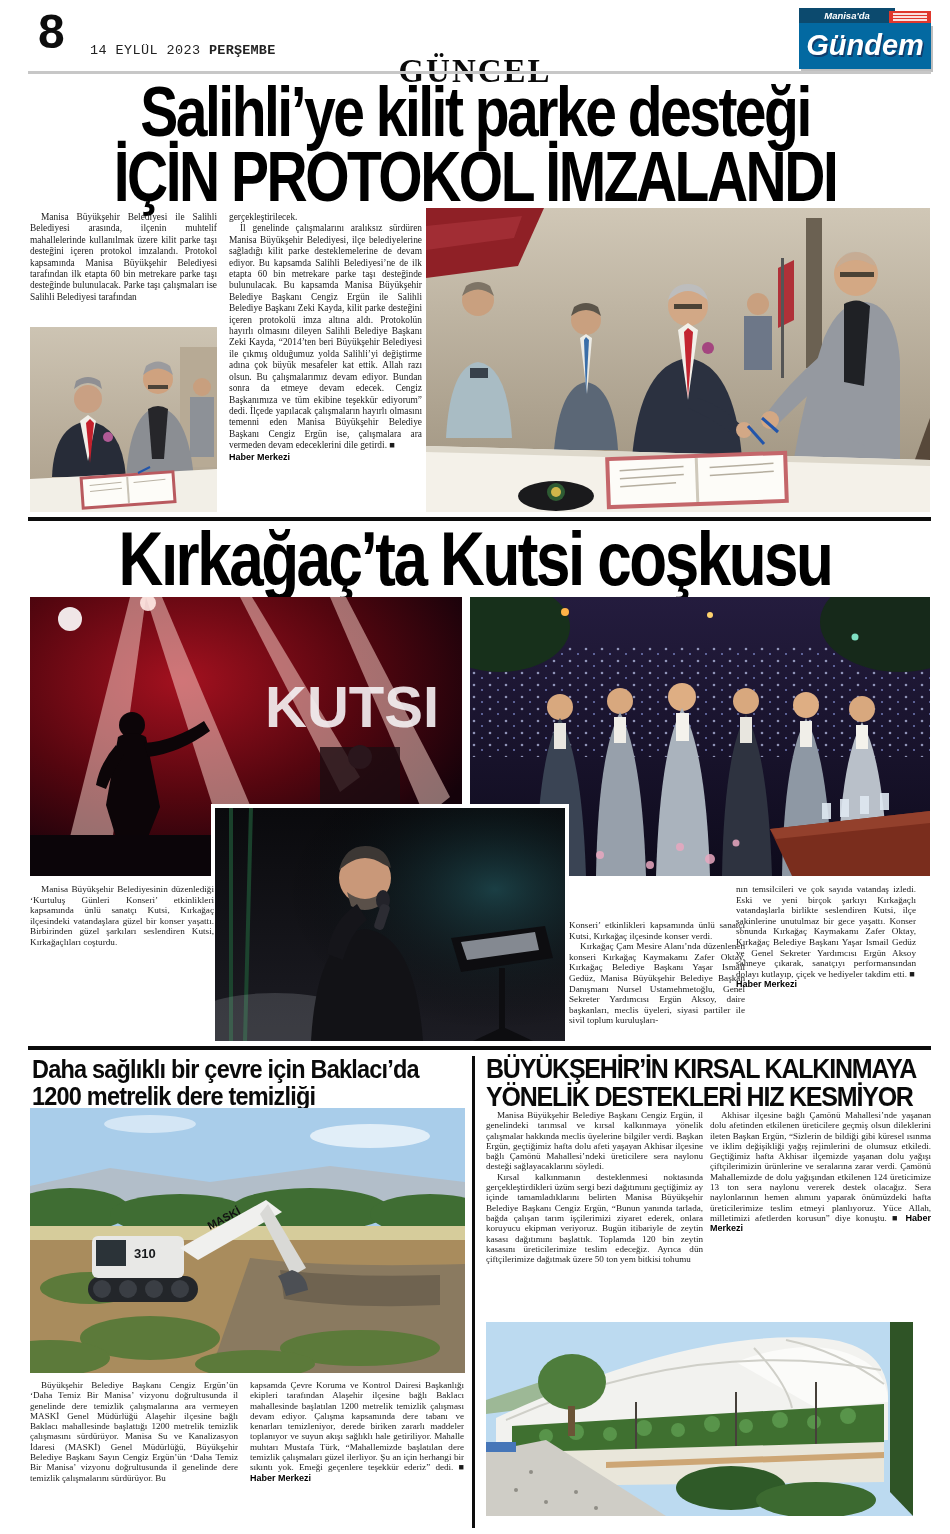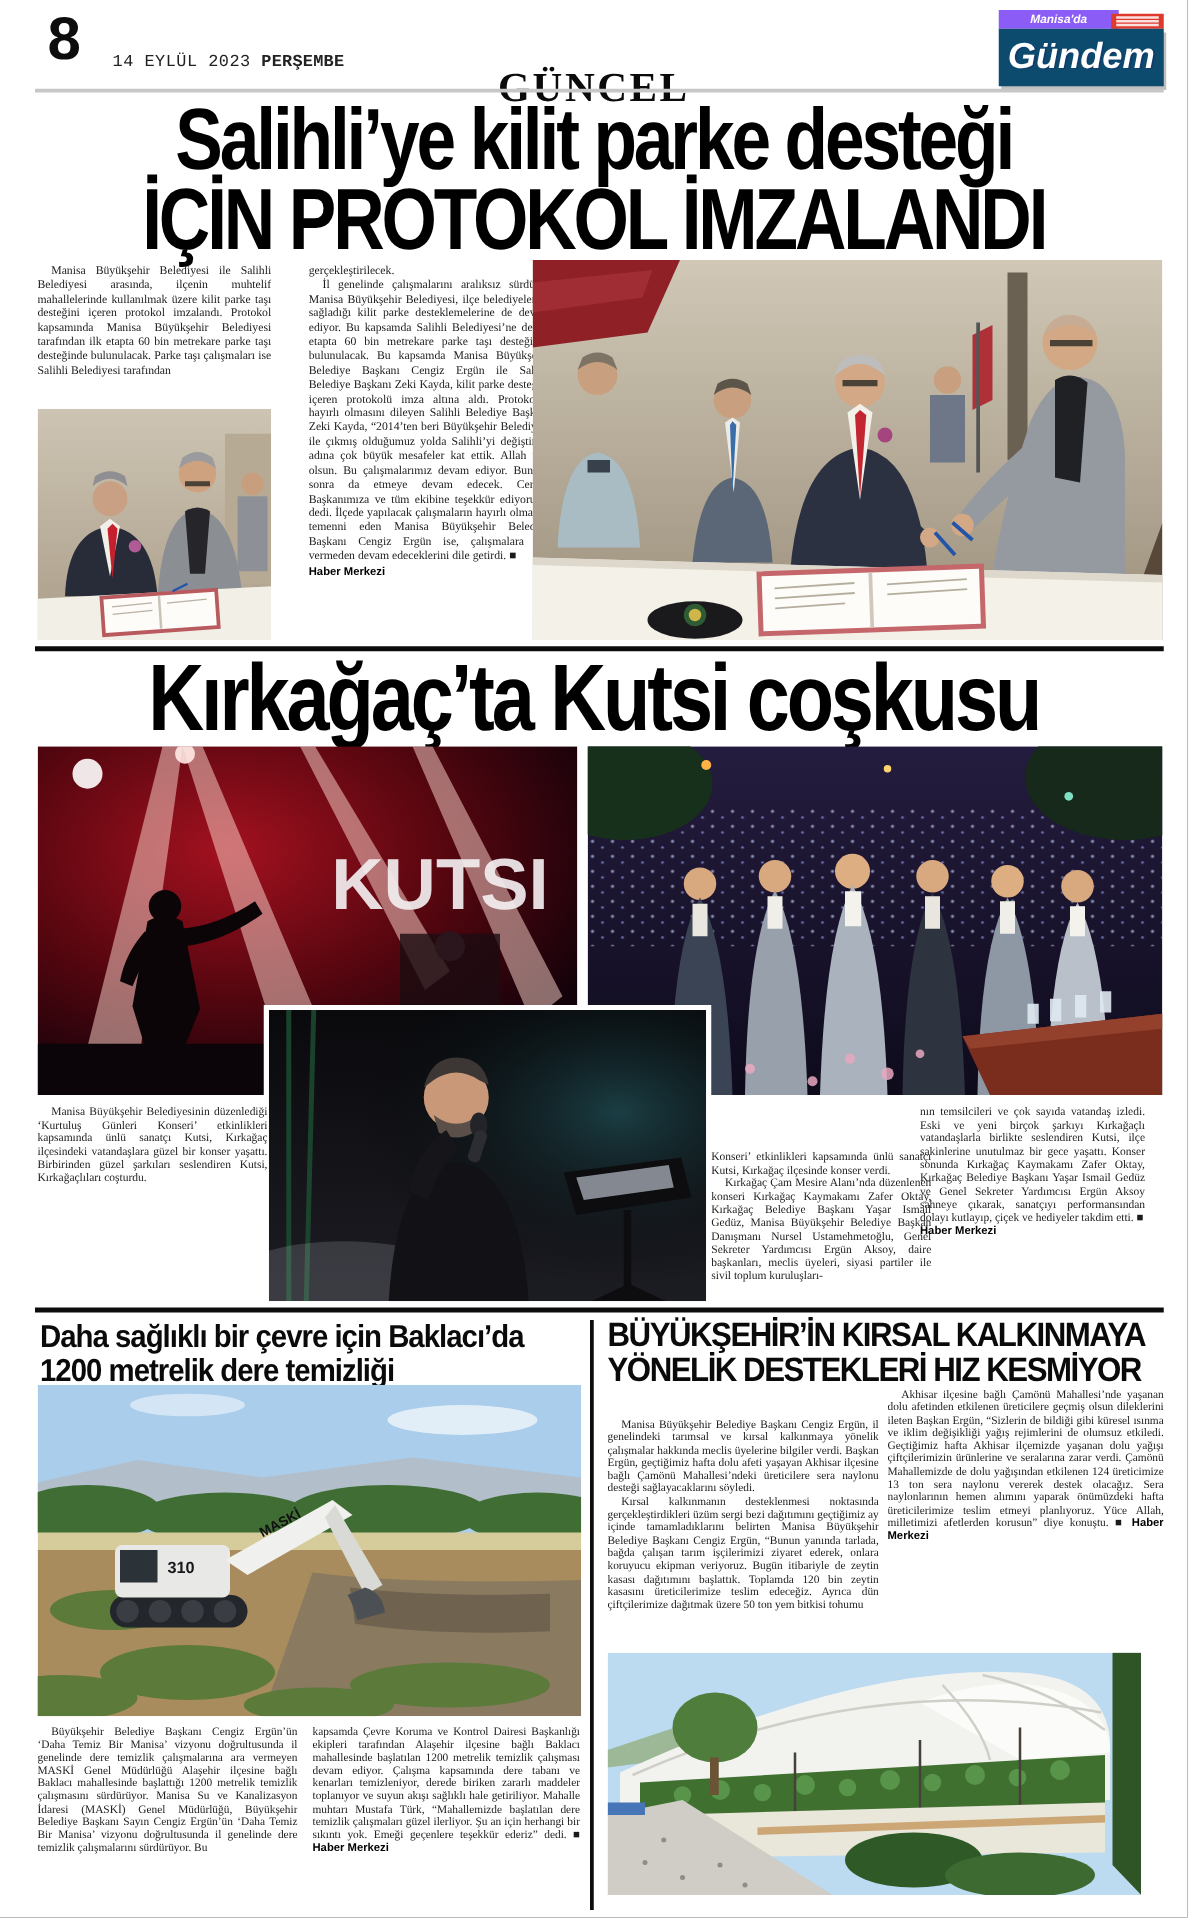--- a/index.html
+++ b/index.html
@@ -10,26 +10,26 @@
     font-family:"Liberation Serif", serif; overflow:hidden;
   }
   .abs { position:absolute; }
 
   
   .pagenum { font-family:"Liberation Sans",sans-serif; font-weight:bold; font-size:48px; line-height:1; color:#0d0d0d; }
   .dateline { font-family:"Liberation Sans",sans-serif; font-size:13.5px; letter-spacing:.4px; color:#222; }
   .dateline b { font-weight:bold; letter-spacing:.2px; }
   .sectiontitle { font-family:"Liberation Serif",serif; font-weight:bold; font-size:33px; letter-spacing:2px; color:#0a0a0a; text-align:center; }
   .logo { width:132px; height:62px; }
-  .logo .tab { position:absolute; left:0; top:0; width:96px; height:15px; background:#8b5cf6; color:#fff;
+  .logo .tab { position:absolute; left:0; top:0; width:96px; height:15px; background:#0c4a6e; color:#fff;
       font-family:"Liberation Sans",sans-serif; font-style:italic; font-weight:bold; font-size:9.5px;
       text-align:center; line-height:15px; }
   .logo .tab2 { position:absolute; right:0; top:3px; width:42px; height:12px; background:#df382d; }
   .logo .tab2 i { position:absolute; left:4px; right:4px; height:2px; background:#fff; opacity:.85; }
-  .logo .blue { position:absolute; left:0; top:15px; width:132px; height:46px; background:#0c4a6e;
+  .logo .blue { position:absolute; left:0; top:15px; width:132px; height:46px; background:#0369a1;
       box-shadow:2px 3px 0 rgba(0,0,0,.25); }
   .logo .blue span { position:absolute; left:0; right:0; top:5px; text-align:center; color:#fff;
       font-family:"Liberation Sans",sans-serif; font-style:italic; font-weight:bold; font-size:29px; line-height:34px;
       text-shadow:1.5px 1.5px 0 #123c6b; }
   .rule-gray { background:#c7c7c7; }
   .rule-black { background:#0c0c0c; }
 
   
   .hl-huge { font-family:"Liberation Sans",sans-serif; font-weight:bold; color:#000;
       text-align:center; letter-spacing:-2.5px; transform:scaleY(1.22); transform-origin:top center; }
@@ -118,21 +118,21 @@
         <rect x="52" y="148" width="92" height="30" fill="#fdfcf8" stroke="#b95a5f" stroke-width="3"></rect>
         <line x1="98" y1="150" x2="98" y2="176" stroke="#c9c3b6" stroke-width="2"></line>
         <line x1="60" y1="156" x2="92" y2="155" stroke="#b9b2a4" stroke-width="1"></line>
         <line x1="60" y1="162" x2="92" y2="161" stroke="#b9b2a4" stroke-width="1"></line>
         <line x1="104" y1="156" x2="136" y2="155" stroke="#b9b2a4" stroke-width="1"></line>
       </g>
       <line x1="108" y1="146" x2="120" y2="140" stroke="#2255aa" stroke-width="2"></line>
     </svg>
   </div>
 
-  <div class="abs coltext t-a" style="left:229px; top:212px; width:193px; height:306px;margin-left:18px;">
+  <div class="abs coltext t-a" style="left:229px; top:212px; width:193px; height:306px;">
     <p class="np">gerçekleştirilecek.</p>
     <p>İl genelinde çalışmalarını aralıksız sürdüren Manisa Büyükşehir Belediyesi, ilçe belediyelerine sağladığı kilit parke desteklemelerine de devam ediyor. Bu kapsamda Salihli Belediyesi’ne de ilk etapta 60 bin metrekare parke taşı desteğinde bulunulacak. Bu kapsamda Manisa Büyükşehir Belediye Başkanı Cengiz Ergün ile Salihli Belediye Başkanı Zeki Kayda, kilit parke desteğini içeren protokolü imza altına aldı. Protokolün hayırlı olmasını dileyen Salihli Belediye Başkanı Zeki Kayda, “2014’ten beri Büyükşehir Belediyesi ile çıkmış olduğumuz yolda Salihli’yi değiştirme adına çok büyük mesafeler kat ettik. Allah razı olsun. Bu çalışmalarımız devam ediyor. Bundan sonra da etmeye devam edecek. Cengiz Başkanımıza ve tüm ekibine teşekkür ediyorum” dedi. İlçede yapılacak çalışmaların hayırlı olmasını temenni eden Manisa Büyükşehir Belediye Başkanı Cengiz Ergün ise, çalışmalara ara vermeden devam edeceklerini dile getirdi. ■</p>
     <div class="byline">Haber Merkezi</div>
   </div>
 
   <div class="photo-frame" style="left:426px; top:208px; width:504px; height:304px;">
     <svg class="photo" width="504" height="304" viewBox="0 0 504 304" preserveAspectRatio="none">
       <defs>
           <linearGradient id="wallL" x1="0" y1="0" x2="0" y2="1">
             <stop offset="0" stop-color="#d0c7b6"></stop>
@@ -400,21 +400,21 @@
   </div>
   <div class="abs coltext t-b" style="left:250px; top:1380px; width:214px; height:148px;">
     <p class="np"><span>kapsamda Çevre Koruma ve Kontrol Dairesi Başkanlığı ekipleri tarafından Alaşehir ilçesine bağlı Baklacı mahallesinde başlatılan 1200 metrelik temizlik çalışması devam ediyor. Çalışma kapsamında dere tabanı ve kenarları temizleniyor, derede biriken zararlı maddeler toplanıyor ve suyun akışı sağlıklı hale getiriliyor.  Mahalle muhtarı Mustafa Türk, “Mahallemizde başlatılan dere temizlik çalışmaları güzel ilerliyor. Şu an için herhangi bir sıkıntı yok. Emeği geçenlere teşekkür ederiz” dedi. ■</span> <span class="byline">Haber Merkezi</span></p>
   </div>
 
   <div class="abs hl-med hl-kirsal" style="left:486px; top:1054px; width:446px;">
     <div>BÜYÜKŞEHİR’İN KIRSAL KALKINMAYA</div>
     <div>YÖNELİK DESTEKLERİ HIZ KESMİYOR</div>
   </div>
 
-  <div class="abs coltext t-b" style="left:486px; top:1110px; width:217px; height:206px;margin-top:24px;">
+  <div class="abs coltext t-b" style="left:486px; top:1110px; width:217px; height:206px;">
     <p>Manisa Büyükşehir Belediye Başkanı Cengiz Ergün, il genelindeki tarımsal ve kırsal kalkınmaya yönelik çalışmalar hakkında meclis üyelerine bilgiler verdi. Başkan Ergün, geçtiğimiz hafta dolu afeti yaşayan Akhisar ilçesine bağlı Çamönü Mahallesi’ndeki üreticilere sera naylonu desteği sağlayacaklarını söyledi.</p>
     <p>Kırsal kalkınmanın desteklenmesi noktasında gerçekleştirdikleri üzüm sergi bezi dağıtımını geçtiğimiz ay içinde tamamladıklarını belirten Manisa Büyükşehir Belediye Başkanı Cengiz Ergün, “Bunun yanında tarlada, bağda çalışan tarım işçilerimizi ziyaret ederek, onlara koruyucu ekipman veriyoruz. Bugün itibariyle de zeytin kasası dağıtımını başlattık. Toplamda 120 bin zeytin kasasını üreticilerimize teslim edeceğiz. Ayrıca dün çiftçilerimize dağıtmak üzere 50 ton yem bitkisi tohumu</p>
   </div>
   <div class="abs coltext t-b" style="left:710px; top:1110px; width:221px; height:206px;">
     <p><span>Akhisar ilçesine bağlı Çamönü Mahallesi’nde yaşanan dolu afetinden etkilenen üreticilere geçmiş olsun dileklerini ileten Başkan Ergün, “Sizlerin de bildiği gibi küresel ısınma ve iklim değişikliği yağış rejimlerini de olumsuz etkiledi. Geçtiğimiz hafta Akhisar ilçemizde yaşanan dolu yağışı çiftçilerimizin ürünlerine ve seralarına zarar verdi. Çamönü Mahallemizde de dolu yağışından etkilenen 124 üreticimize 13 ton sera naylonu vererek destek olacağız. Sera naylonlarının hemen alımını yaparak önümüzdeki hafta üreticilerimize teslim etmeyi planlıyoruz. Yüce Allah, milletimizi afetlerden korusun” diye konuştu. ■</span> <span class="byline">Haber Merkezi</span></p>
   </div>
 
   <div class="photo-frame" style="left:486px; top:1322px; width:427px; height:194px;">
     <svg class="photo" width="427" height="194" viewBox="0 0 427 194" preserveAspectRatio="none">
       <rect width="427" height="194" fill="#bcdaf0"></rect>

